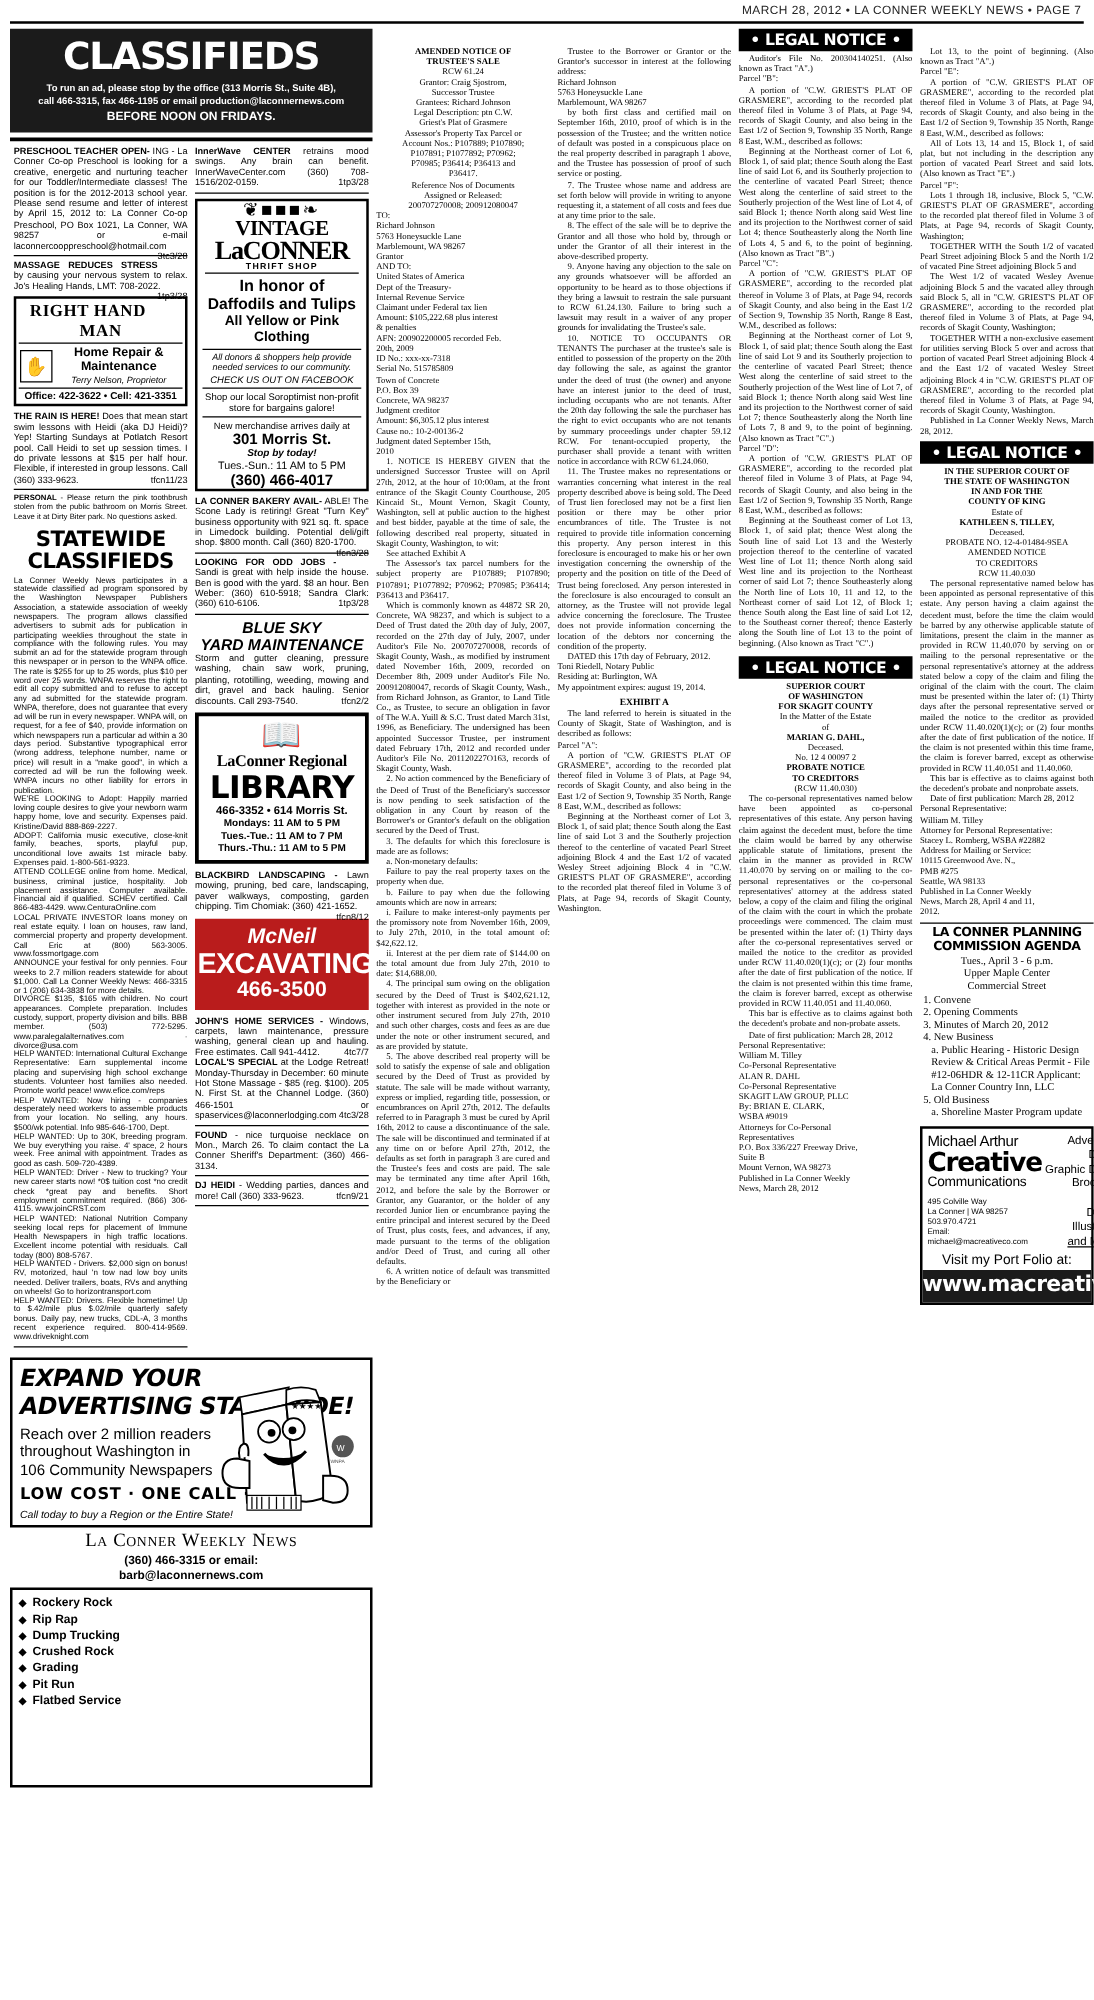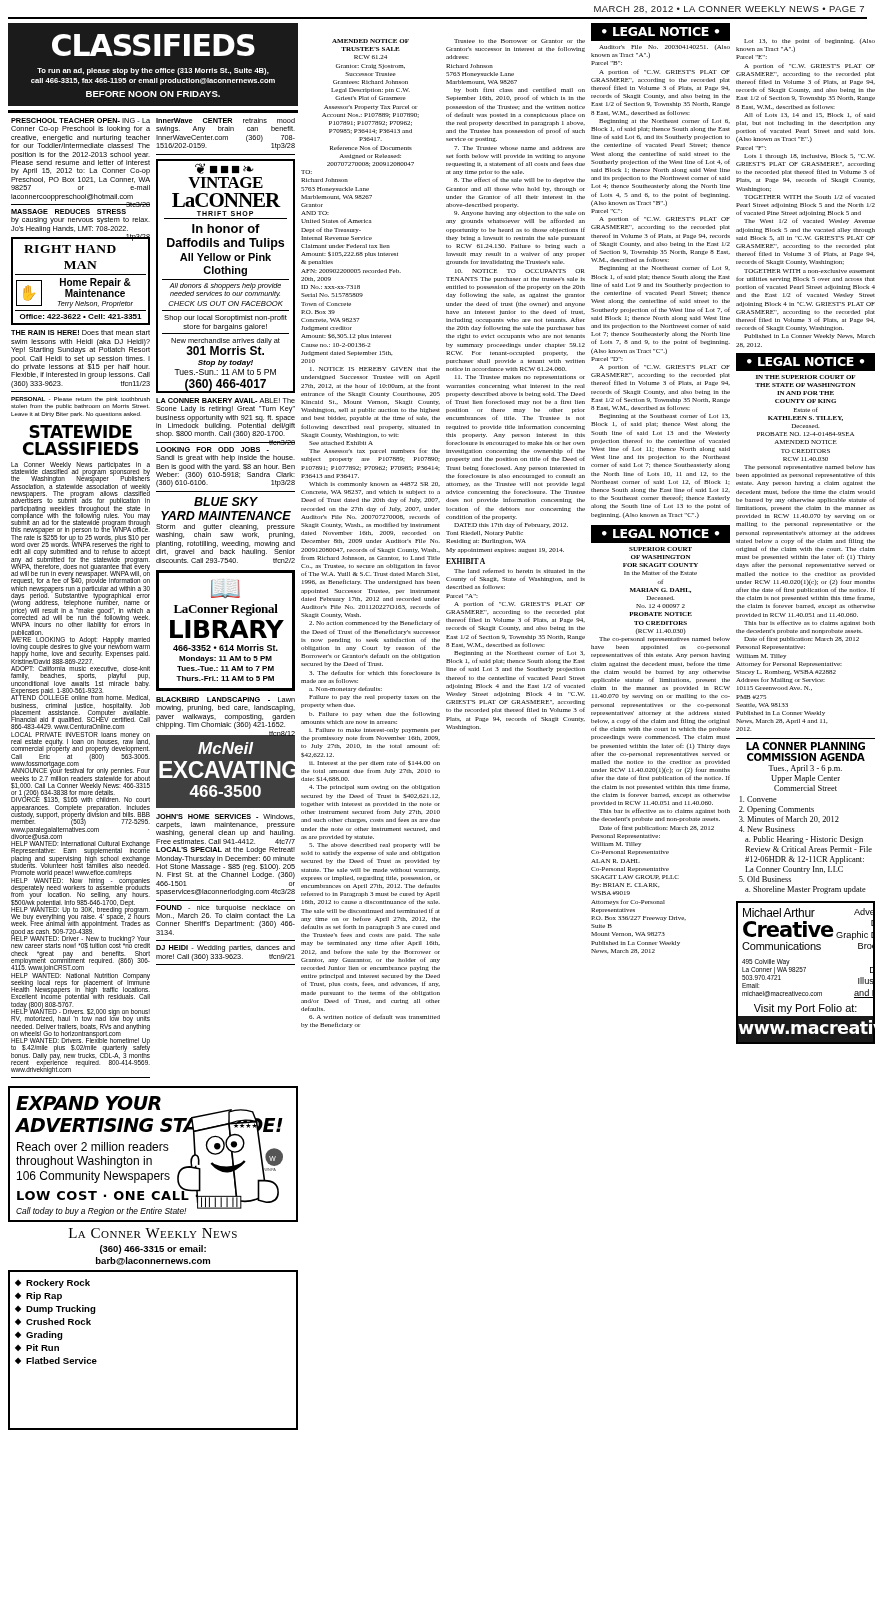--- a/index.html
+++ b/index.html
@@ -92,21 +92,21 @@
   .vintage .phone { font-weight:bold; font-size:12px; line-height:14px; }
 
   
   .lib { border:3px solid #000; margin:5px 0; text-align:center; padding:2px 2px 4px; }
   .lib .book { font-size:26px; line-height:26px; }
   .lib .l1 { font-family:"Liberation Serif", serif; font-weight:bold; font-size:13px; letter-spacing:-.3px;}
   .lib .l2 { font-weight:bold; font-size:25px; line-height:26px; letter-spacing:-.5px; font-family:"DejaVu Sans", sans-serif;}
   .lib .l3 { font-weight:bold; font-size:9px; line-height:11px; }
   .lib .l4 { font-weight:bold; font-size:8px; line-height:10px; }
 
-  .mcneil { background:#404040; color:#fff; text-align:center; padding:5px 2px 7px; margin:5px 0; }
+  .mcneil { background:#b91c1c; color:#fff; text-align:center; padding:5px 2px 7px; margin:5px 0; }
   .mcneil .m1 { font-style:italic; font-weight:bold; font-size:17px; line-height:18px; }
   .mcneil .m2 { font-weight:bold; font-size:23px; line-height:24px; letter-spacing:-.5px; }
   .mcneil .m3 { font-weight:bold; font-size:17px; line-height:19px; }
 
   .fidalgo { border:2px solid #000; margin:5px 0; text-align:center; padding:2px 2px 3px; }
   .fidalgo .f1 { font-weight:bold; font-size:16px; line-height:18px; border-bottom:1px solid #000; padding-bottom:2px;}
   .fidalgo .f2 { font-family:"Liberation Serif", serif; font-size:11px; line-height:12.5px; padding:2px 0; }
   .fidalgo .f3 { display:flex; justify-content:space-between; font-weight:bold; font-size:11px; padding:1px 2px 0;}
 
   
@@ -133,21 +133,21 @@
   .truckad .r4 { font-weight:bold; font-size:7.6px; letter-spacing:.5px; margin-top:3px;}
   .truckad .r5 { font-weight:bold; font-size:17px; line-height:19px; letter-spacing:-.5px; }
   .truckad .r6 { font-size:5px; letter-spacing:.3px; }
 
   
   .legal { font-family:"Liberation Serif", serif; font-size:7.0px; line-height:8.2px; text-align:justify; }
   .legal p { margin:0; text-indent:8px; }
   .legal p.noind { text-indent:0; }
   .legal .ctr { text-align:center; text-indent:0; }
   .legal .bold { font-weight:bold; }
-  .legal h4 { margin:4px 0 1px; font-size:7.6px; font-weight:bold; }
+  .legal h4 { margin:4px 0 1px; text-align:center; font-size:7.6px; font-weight:bold; }
 
   .legal-hd { background:#000; color:#fff; text-align:center; font-weight:bold;
               font-size:12.5px; letter-spacing:-.3px; padding:1px 0 2px; margin:0 0 2px;
               font-family:"DejaVu Sans", sans-serif; }
 
   
   .mac { border:2px solid #000; margin-top:6px; }
   .mac .top { display:flex; padding:4px 4px 2px; }
   .mac .macl { flex:1; }
   .mac .m1 { font-size:12px; line-height:13px; letter-spacing:-.3px; }
@@ -302,21 +302,21 @@
             <span class="tag">tfcn2/2</span>
           </div>
 
           <div class="lib">
             <div class="book">📖</div>
             <div class="l1">LaConner Regional</div>
             <div class="l2">LIBRARY</div>
             <div class="l3">466-3352 • 614 Morris St.</div>
             <div class="l4">Mondays: 11 AM to 5 PM</div>
             <div class="l4">Tues.-Tue.: 11 AM to 7 PM</div>
-            <div class="l4">Thurs.-Fri.: 11 AM to 5 PM</div>
+            <div class="l4">Thurs.-Thu.: 11 AM to 5 PM</div>
           </div>
 
           <div class="cls">
             <b>BLACKBIRD LANDSCAPING -</b>
             <span>Lawn mowing, pruning, bed care, landscaping, paver walkways, composting, garden chipping. Tim Chomiak: (360) 421-1652.</span>
             <span class="tag">tfcn8/12</span>
           </div>
 
           <div class="mcneil">
             <div class="m1">McNeil</div>

